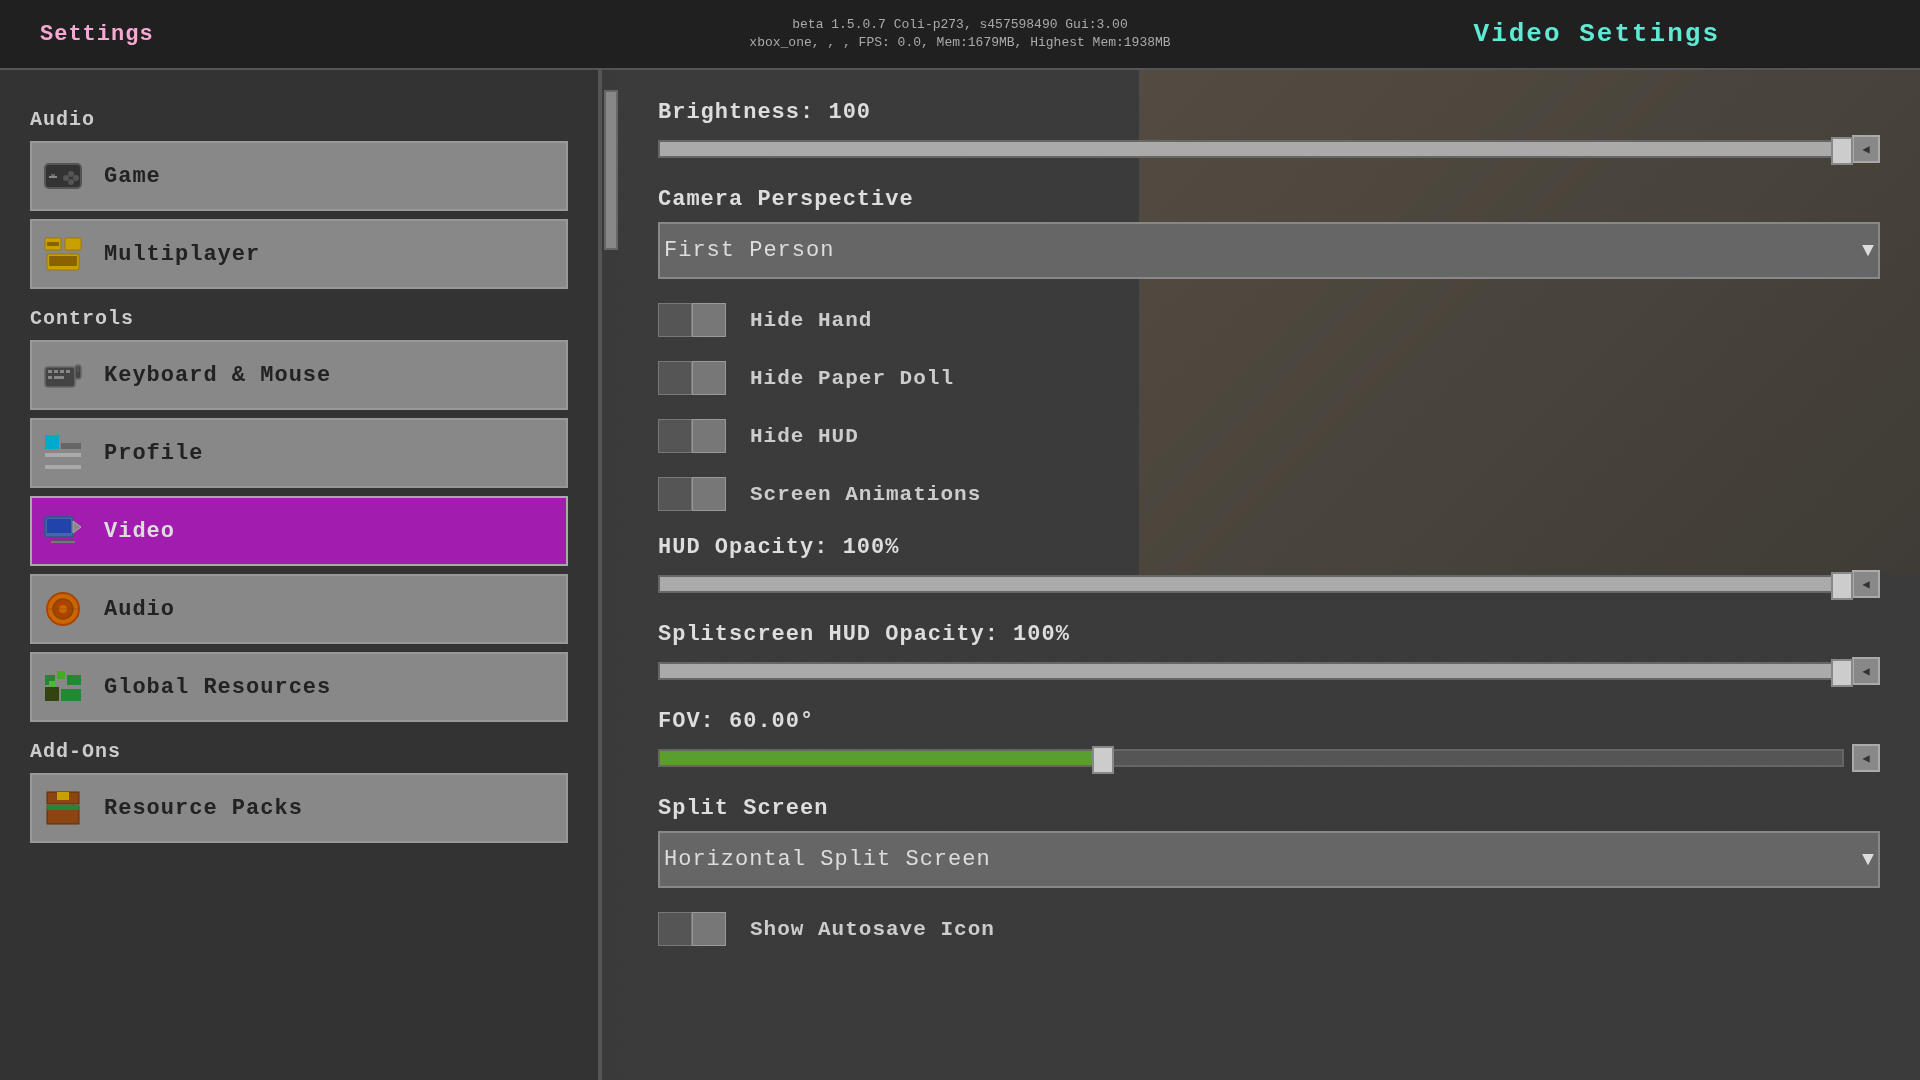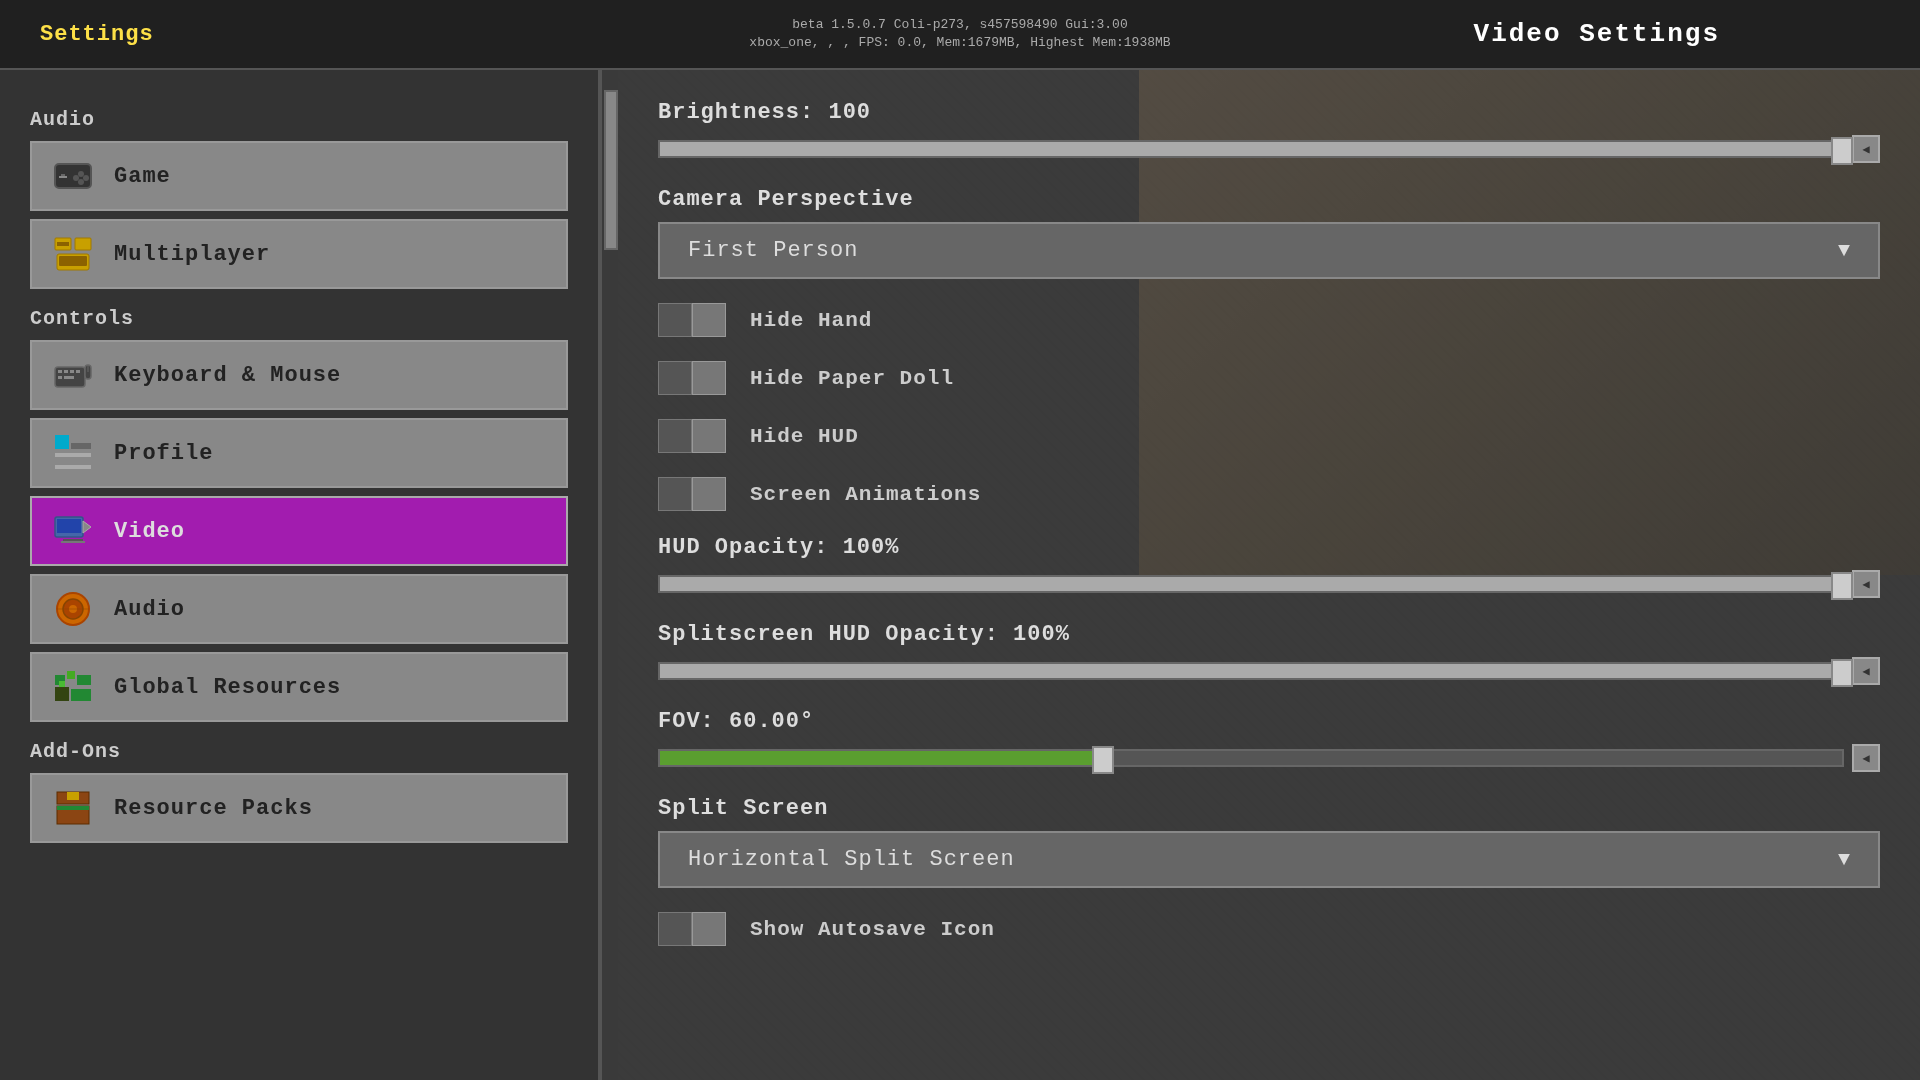--- a/index.html
+++ b/index.html
@@ -39,40 +39,40 @@
       background: rgba(30,30,30,0.9);
       display: flex;
       align-items: center;
       justify-content: center;
       border-bottom: 2px solid #555;
     }
 
     .top-bar-left {
       position: absolute;
       left: 40px;
-      color: #fde047;
+      color: #f9a8d4;
       font-size: 22px;
       font-weight: bold;
       letter-spacing: 1px;
       text-align: right;
     }
 
     .top-bar-center {
       display: flex;
       flex-direction: column;
       align-items: center;
       color: #aaa;
       font-size: 13px;
       line-height: 1.4;
     }
 
     .top-bar-title {
       position: absolute;
       right: 200px;
-      color: #ffffff;
+      color: #5eead4;
       font-size: 26px;
       font-weight: bold;
       letter-spacing: 2px;
     }
 
     
     .main-container {
       position: absolute;
       top: 70px;
       left: 0;
@@ -108,21 +108,21 @@
       margin-top: 18px;
       margin-bottom: 10px;
       letter-spacing: 1px;
     }
 
     .nav-item {
       display: flex;
       align-items: center;
       background: #888;
       border: 2px solid #999;
-      padding: 10px 18px;
+      padding: 10px 8px;
       margin-bottom: 8px;
       cursor: pointer;
       min-height: 68px;
       transition: background 0.1s;
     }
 
     .nav-item.active {
       background: #a21caf;
       border-color: #aaa;
     }
@@ -229,21 +229,21 @@
       font-size: 12px;
       color: #333;
       flex-shrink: 0;
     }
 
     
     .dropdown {
       width: 100%;
       background: #666;
       border: 2px solid #888;
-      padding: 14px 28px;
+      padding: 14px 4px;
       display: flex;
       align-items: center;
       justify-content: space-between;
       cursor: pointer;
     }
 
     .dropdown-text {
       color: #ddd;
       font-size: 22px;
       font-family: 'Courier New', Courier, monospace;

